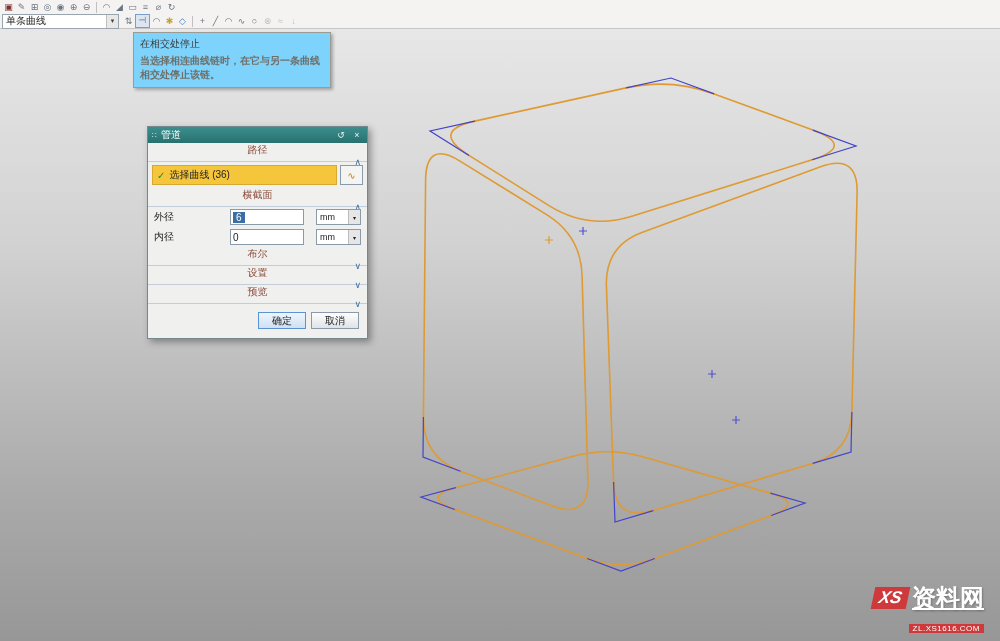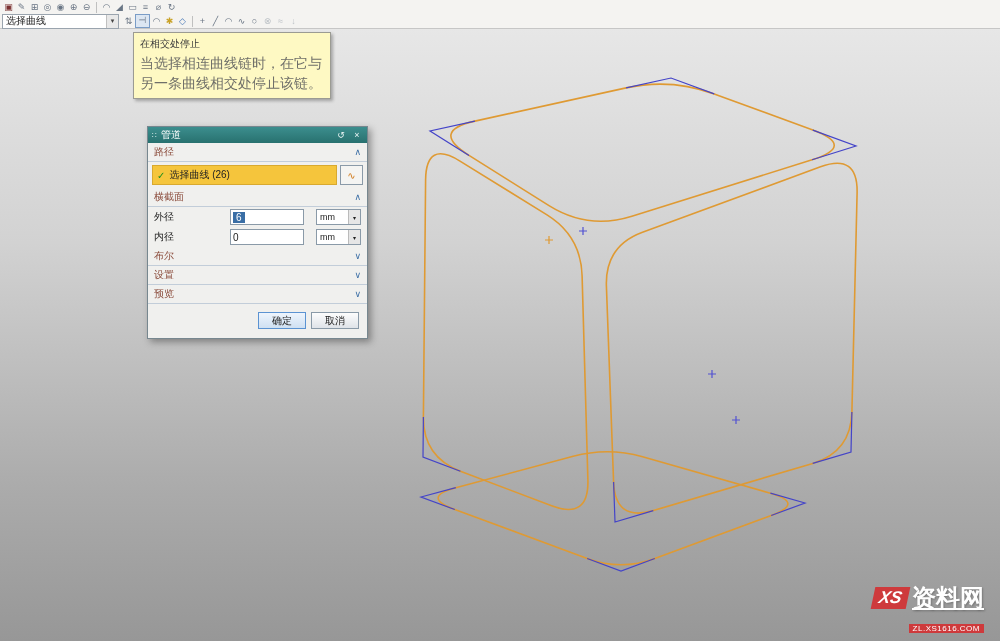--- a/index.html
+++ b/index.html
@@ -34,41 +34,42 @@
   
   .viewport{
     position:absolute;top:28px;left:0;right:0;bottom:0;
     background:linear-gradient(180deg,#e7e7e7 0%,#d2d2d2 35%,#ababab 75%,#979797 100%);
     z-index:1;
   }
   svg.scene{position:absolute;top:0;left:0;z-index:2;}
   
   .tooltip{
     position:absolute;left:133px;top:32px;width:184px;z-index:60;
-    background:#fef9c3;border:1px solid #9b9b93;box-shadow:2px 2px 3px rgba(0,0,0,.28);
+    background:#7dd3fc;border:1px solid #9b9b93;box-shadow:2px 2px 3px rgba(0,0,0,.28);
     padding:4px 6px 5px;font-size:10px;
   }
   .tooltip-title{color:#3c3c3c;margin-bottom:3px;}
-  .tooltip-body{color:#6f6f69;font-size:14px;line-height:1.4;}
+  .tooltip-body{color:#6f6f69;font-size:10px;line-height:1.4;font-weight:bold;}
   
   .dialog{
     position:absolute;left:147px;top:126px;width:219px;z-index:40;
     background:#f0f0ee;border:1px solid #77878f;box-shadow:3px 3px 7px rgba(0,0,0,.35);
     font-size:10px;color:#222;
   }
   .dlg-titlebar{
     height:16px;background:linear-gradient(180deg,#3c8e8e,#28716f);
     display:flex;align-items:center;color:#fff;padding:0 4px;gap:4px;font-size:10px;
   }
   .dlg-drag{font-size:8px;color:#cfe6e6;}
   .dlg-title{flex:1;}
   .dlg-tbtn{width:12px;text-align:center;font-size:9px;color:#eaf5f5;cursor:default;}
   .dlg-sec{
     height:18px;display:flex;align-items:center;padding:0 6px;
     border-bottom:1px solid #c2cdd9;
+    flex-direction:column;
   }
   .dlg-sec-label{color:#8a4a3a;}
   .dlg-sec-chevron{margin-left:auto;color:#3b6ea5;font-size:9px;}
   .sel-wrap{display:flex;align-items:center;gap:3px;padding:3px 4px;}
   .sel-row{
     flex:1;height:18px;background:#f5c53c;border:1px solid #d8a92f;
     display:flex;align-items:center;gap:4px;padding:0 4px;
   }
   .sel-check{color:#1f8f1f;font-size:10px;}
   .mini-btn{
@@ -148,21 +149,21 @@
   </div>
 
   <div class="dlg-sec">
     <span class="dlg-sec-label">路径</span>
     <span class="dlg-sec-chevron">∧</span>
   </div>
 
   <div class="sel-wrap">
     <div class="sel-row">
       <span class="sel-check">✓</span>
-      <span>选择曲线 (26)</span>
+      <span>选择曲线 (36)</span>
     </div>
     <div class="mini-btn">
       <span>∿</span>
     </div>
   </div>
 
   <div class="dlg-sec">
     <span class="dlg-sec-label">横截面</span>
     <span class="dlg-sec-chevron">∧</span>
   </div>
@@ -225,21 +226,21 @@
       <span class="tb-sep"></span>
       <span class="tb-btn">◠</span>
       <span class="tb-btn">◢</span>
       <span class="tb-btn">▭</span>
       <span class="tb-btn">≡</span>
       <span class="tb-btn">⌀</span>
       <span class="tb-btn">↻</span>
     </div>
   <div class="tb-row">
     <div class="combo">
-      <span>选择曲线</span>
+      <span>单条曲线</span>
       <span class="combo-arrow">▾</span>
     </div>
     <span style="display:flex;align-items:center;">
         <span class="tb-btn">⇅</span>
         <span class="tb-btn pressed">⊣</span>
         <span class="tb-btn">◠</span>
         <span class="tb-btn" style="color: rgb(201, 162, 39);">✱</span>
         <span class="tb-btn" style="color: rgb(74, 122, 184);">◇</span>
         <span class="tb-sep"></span>
         <span class="tb-btn">+</span>

